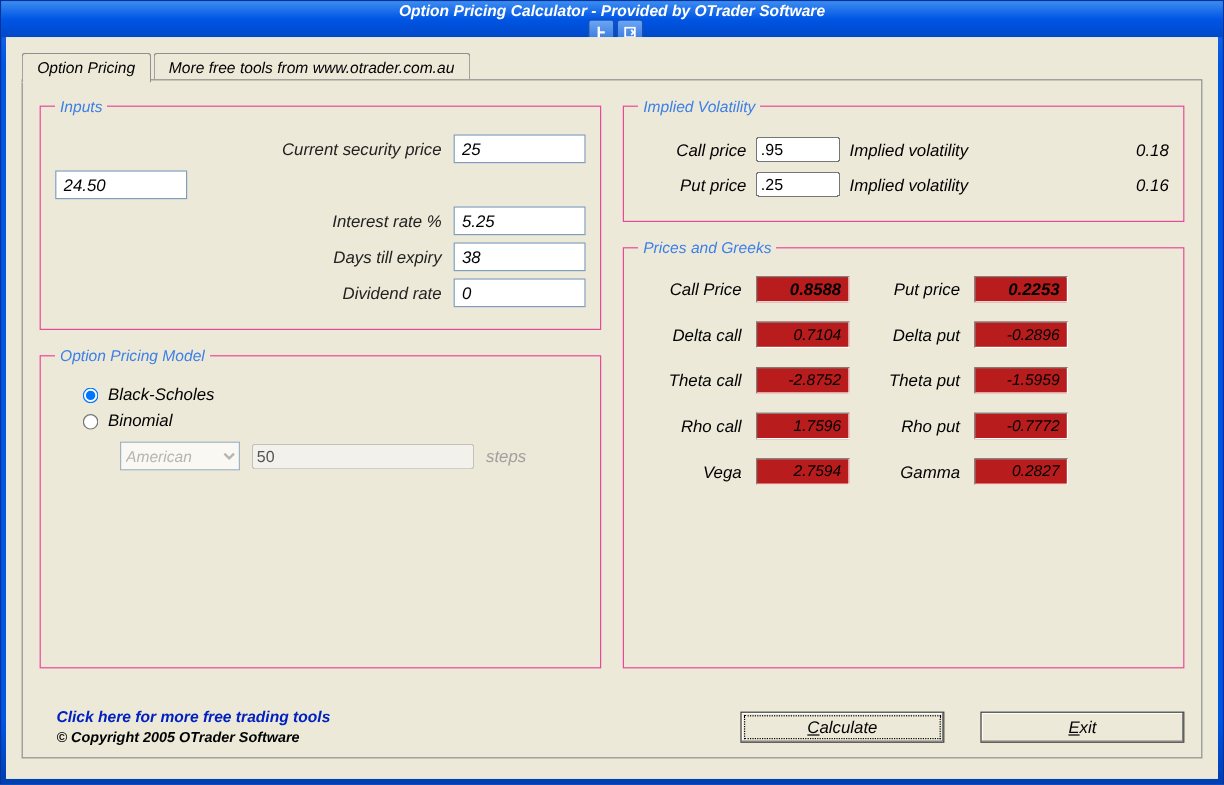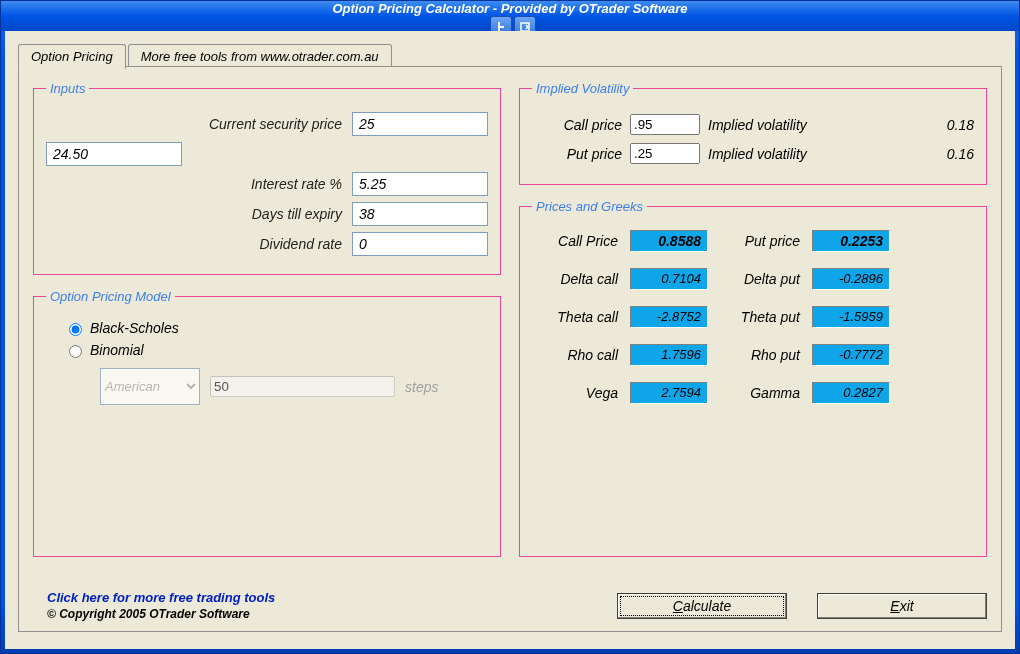--- a/index.html
+++ b/index.html
@@ -122,21 +122,21 @@
   }
   .form-row .lbl {
     flex: 1;
     text-align: right;
     padding-right: 10px;
     font-size: 14px;
     font-style: italic;
     color: #222;
   }
   .form-row input.textbox {
-    width: 136px;
+    width: 110px;
     height: 24px;
     border: 1px solid #7F9DB9;
     background: #fff;
     padding: 2px 6px;
     font-family: inherit;
     font-size: 14px;
     font-style: italic;
   }
   .form-row input[disabled], select[disabled] {
     background: #ECE9D8;
@@ -153,21 +153,21 @@
   .radio-row input[type=radio] { margin-right: 8px; }
 
   .binomial-params {
     display: flex;
     align-items: center;
     gap: 10px;
     margin: 10px 0 2px 54px;
   }
   .binomial-params select {
     width: 100px;
-    height: 37px;
+    height: 24px;
     border: 1px solid #7F9DB9;
     font-family: inherit;
     font-size: 13px;
     font-style: italic;
     background: #fff;
   }
   .steps-lbl { font-size: 14px; font-style: italic; color: #A0A0A0; }
 
   
   .iv-row {
@@ -188,21 +188,21 @@
     gap: 10px 12px;
     align-items: center;
     margin: 6px 0 0 6px;
     row-gap: 16px;
   }
   .pg-grid .lbl { text-align: right; font-size: 14px; font-style: italic; }
   .pg-grid .box {
     border: 1px solid #808080;
     border-right-color: #fff;
     border-bottom-color: #fff;
-    background: #0ea5e9;
+    background: #b91c1c;
     height: 22px;
     text-align: right;
     padding: 2px 6px;
     font-size: 13px;
     font-style: italic;
   }
   .pg-grid .box.bold { font-weight: bold; font-size: 14px; }
 
   .footer-row {
     position: absolute;

